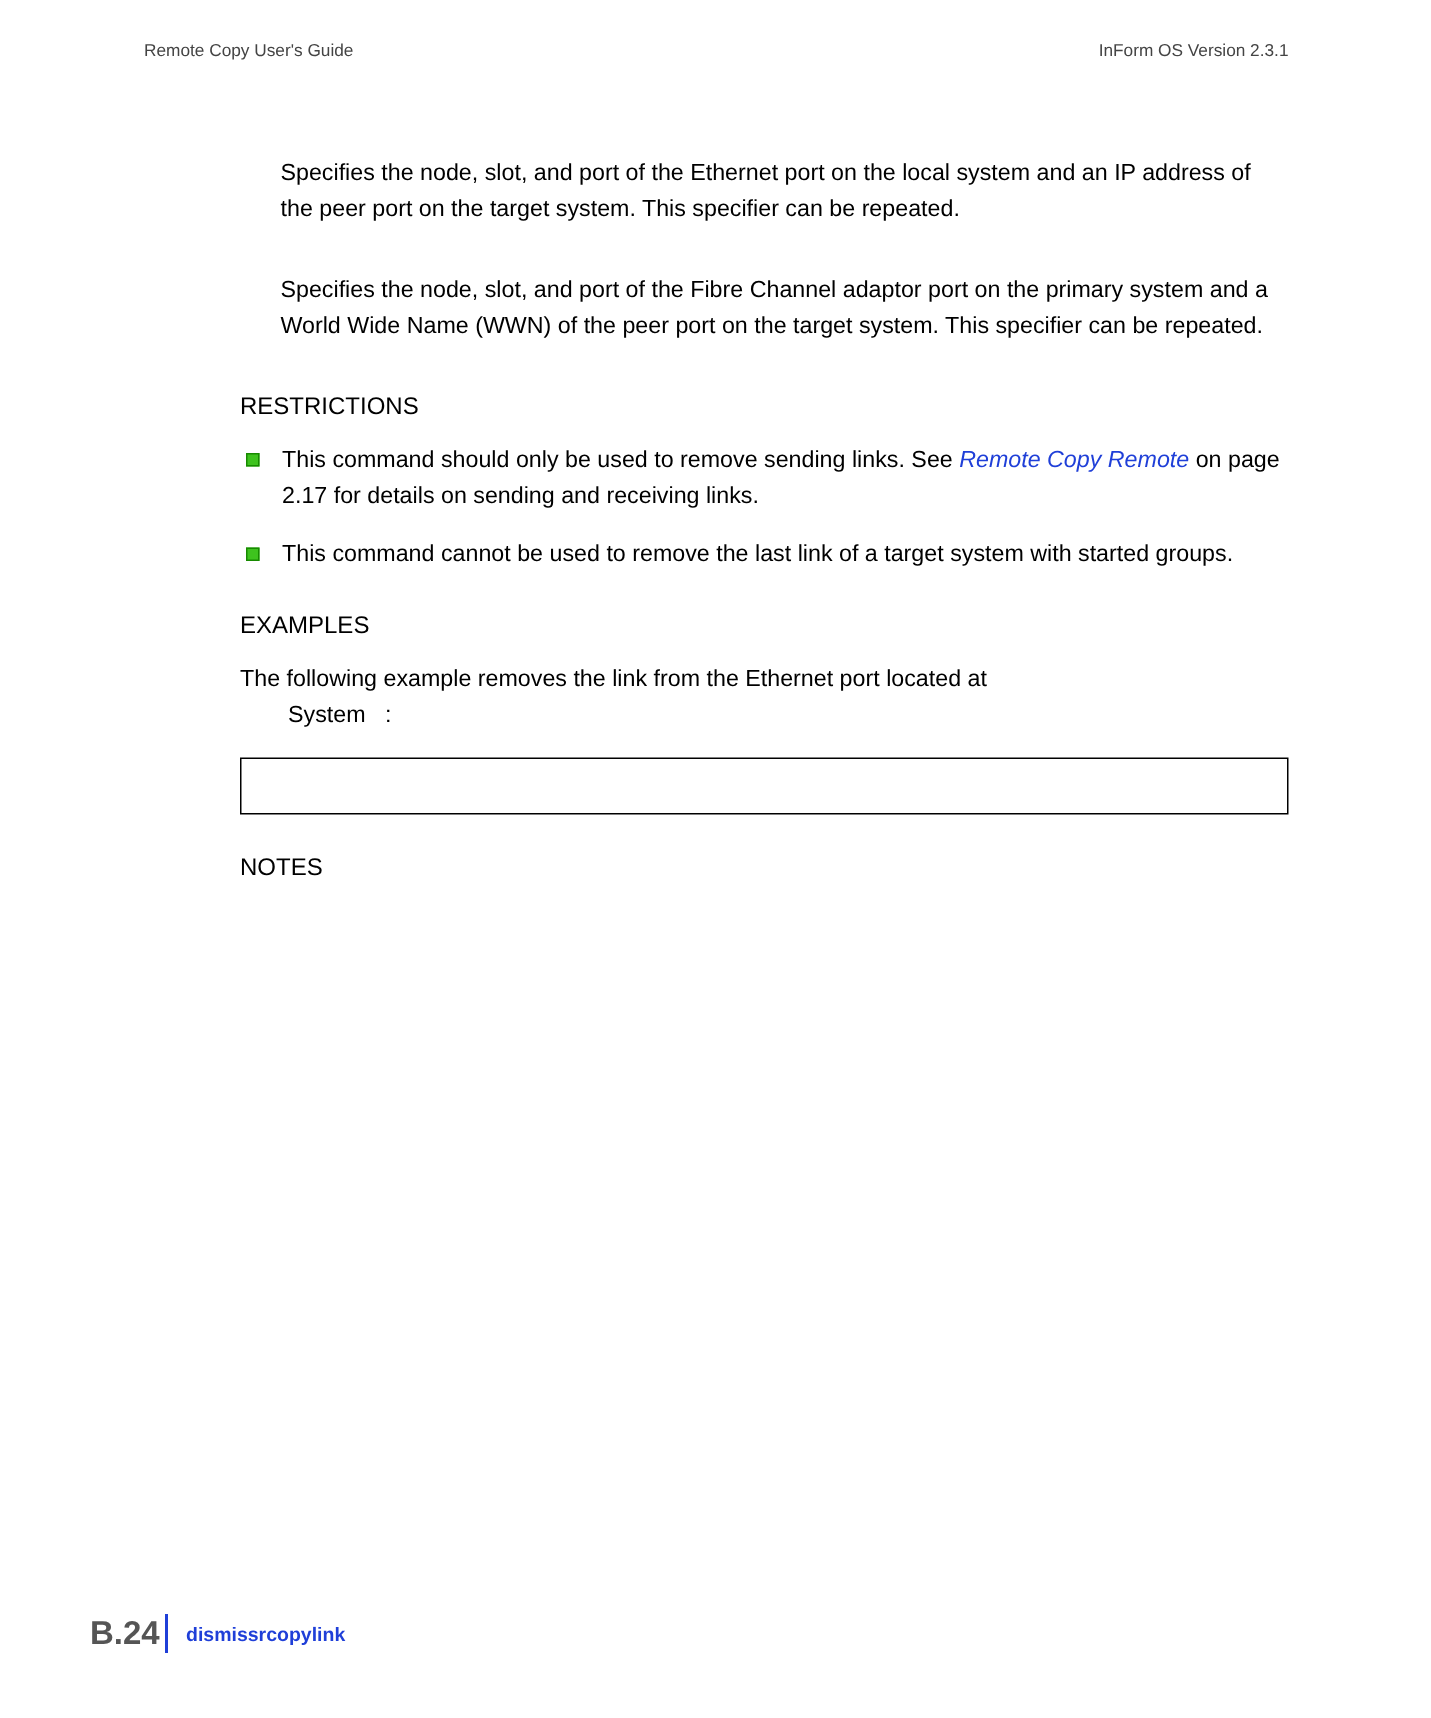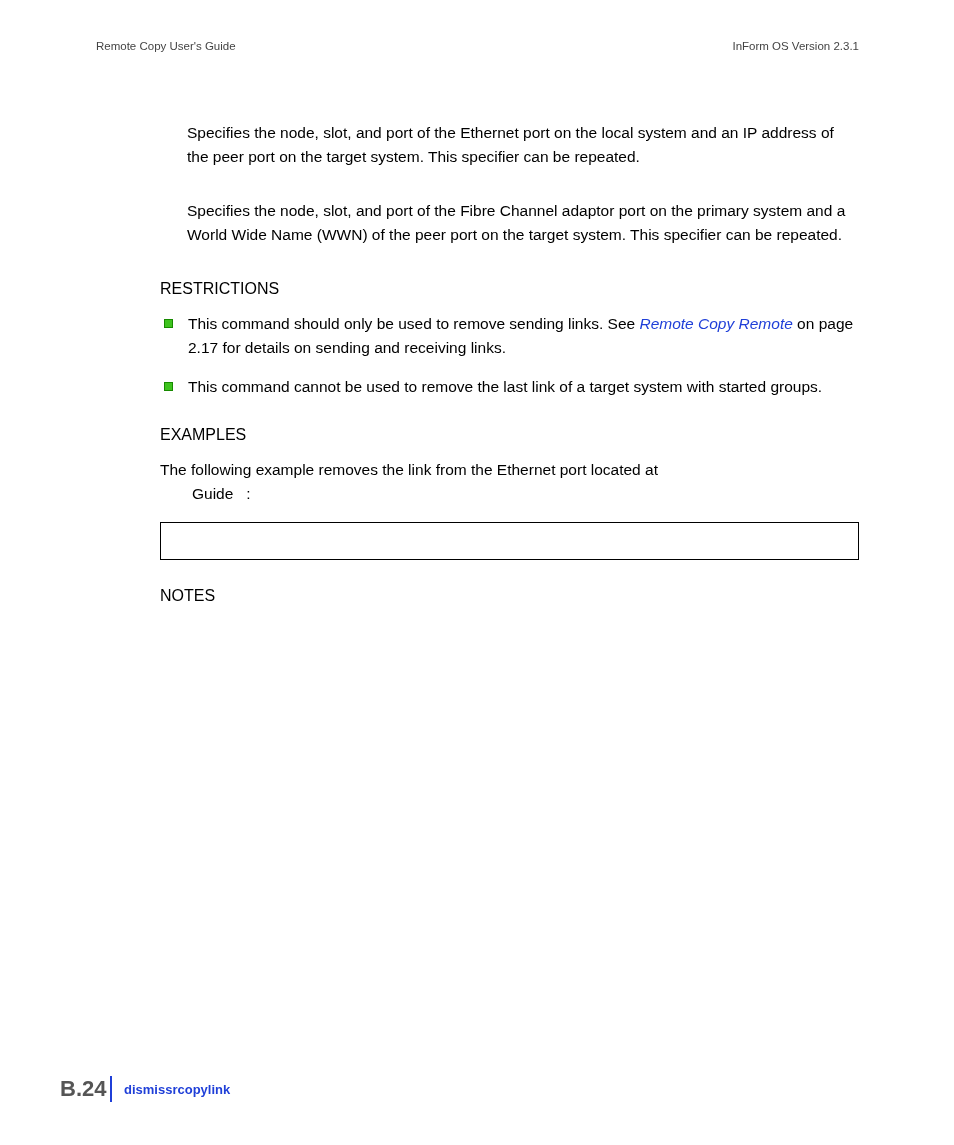--- a/index.html
+++ b/index.html
@@ -8,32 +8,32 @@
     font-family: "Segoe UI", Arial, sans-serif;
     font-size: 15.5px;
     color: #000;
     width: 954px;
     height: 1145px;
     position: relative;
     background: #fff;
   }
   .header {
     position: absolute;
-    top: 40px;
+    top: 28px;
     left: 96px;
     right: 95px;
     display: flex;
     justify-content: space-between;
     font-size: 11.5px;
     color: #444;
     text-align: center;
   }
   .content {
     position: absolute;
-    top: 121px;
+    top: 104px;
     left: 160px;
     right: 95px;
     line-height: 1.55;
   }
   .para-indent {
     margin-left: 27px;
     margin-bottom: 30px;
   }
   .section-head {
     font-weight: normal;
@@ -121,21 +121,21 @@
     <li>
       <span>This command should only be used to remove sending links. See </span><span class="link">Remote Copy Remote</span><span> on page 2.17 for details on sending and receiving links.</span>
     </li>
     <li><span>This command cannot be used to remove the last link of a target system with started groups.</span></li>
   </ul>
 
   <div class="section-head">EXAMPLES</div>
   <div class="example-para">
     <span>The following example removes the link from the Ethernet port located at</span><br>
     <span class="example-indent">
-      <span>Guide</span>&nbsp;&nbsp;&nbsp;<span>:</span>
+      <span>System</span>&nbsp;&nbsp;&nbsp;<span>:</span>
     </span>
   </div>
 
   <div class="codebox"></div>
 
   <div class="section-head">NOTES</div>
   <ul class="bullet-list">
   </ul>
 
 </div>

